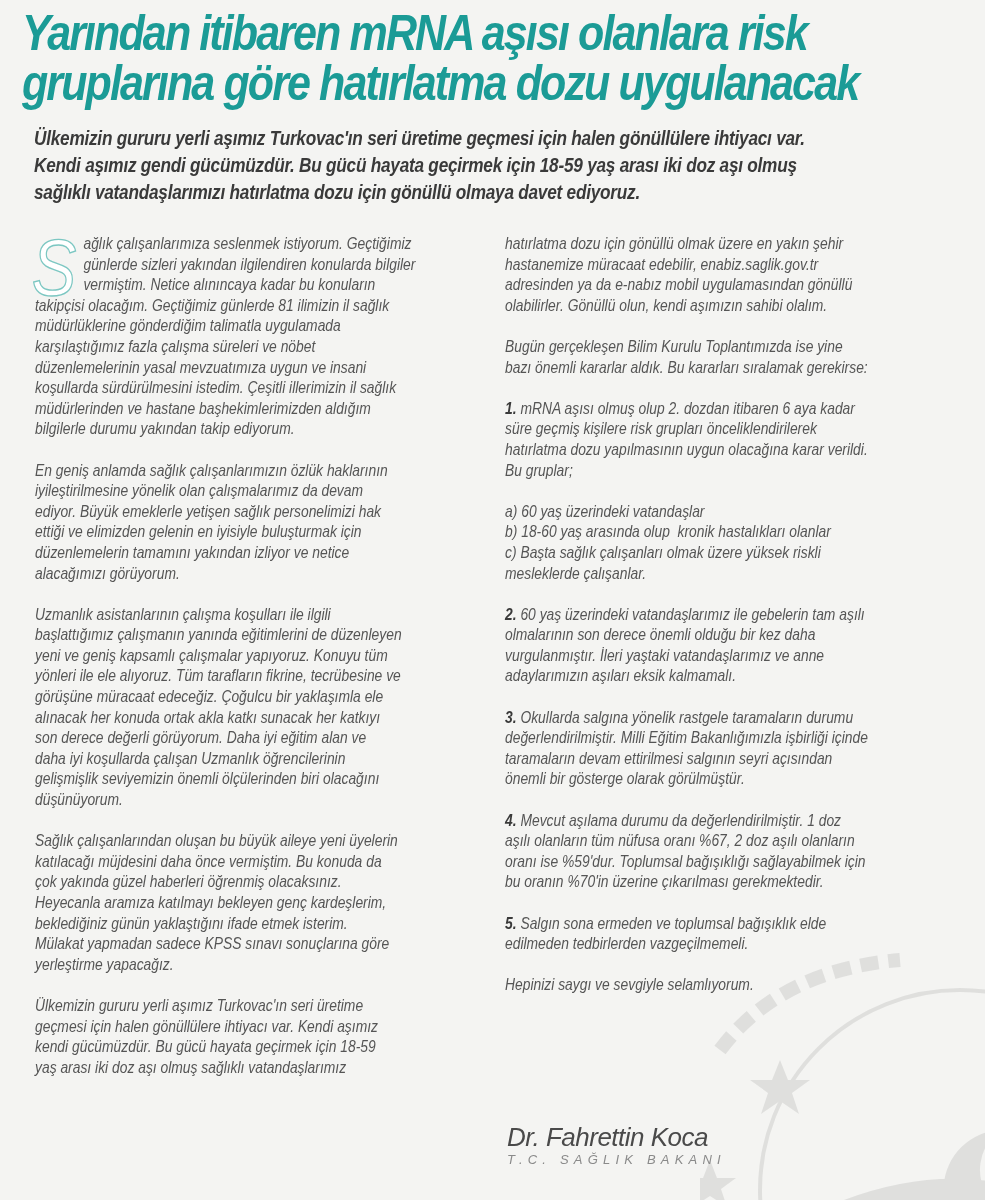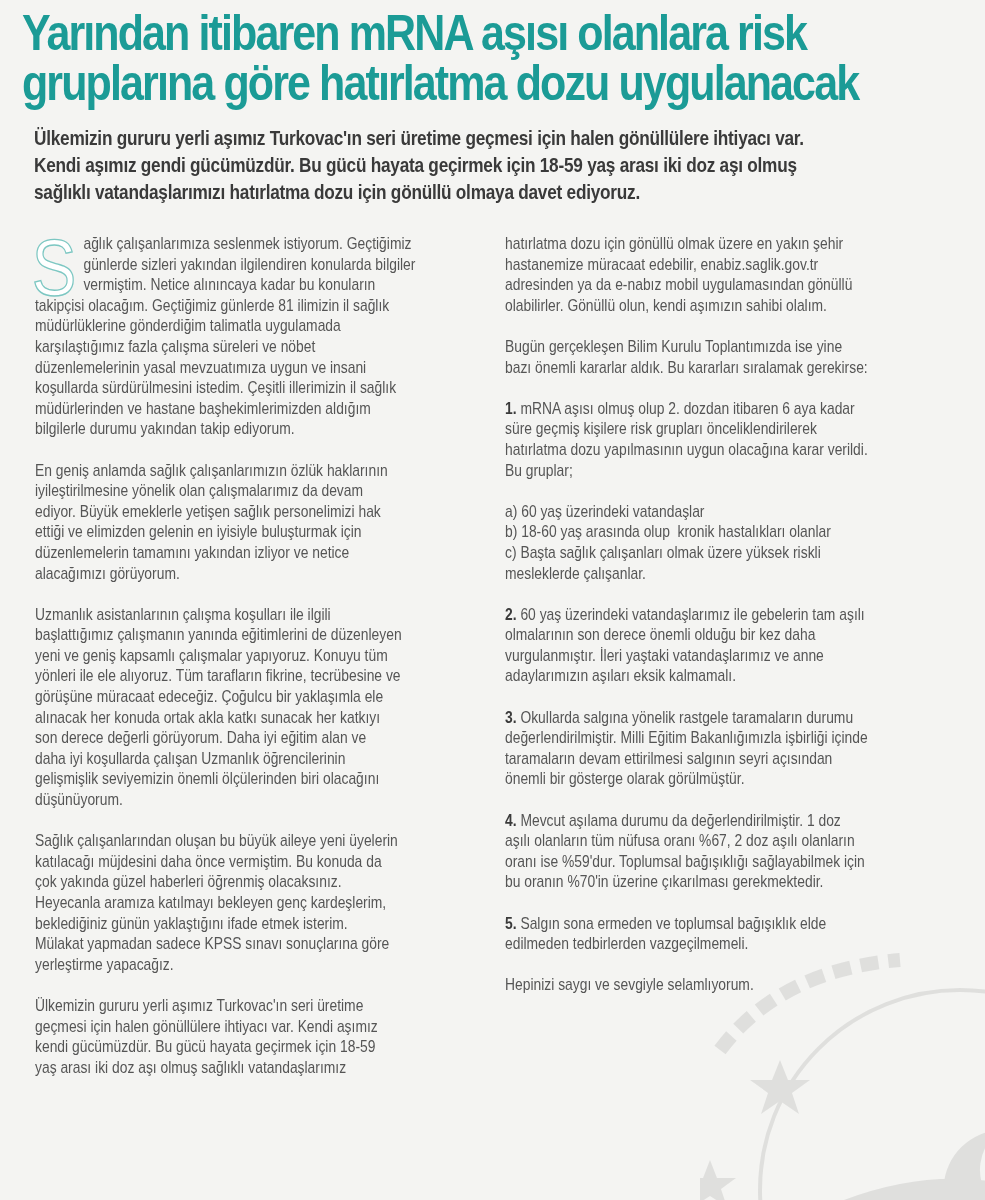--- a/index.html
+++ b/index.html
@@ -2,21 +2,21 @@
 <html><head>
 <meta charset="utf-8">
 <style>
   html, body { margin: 0; padding: 0; }
   body {
     width: 985px; height: 1200px; overflow: hidden; position: relative;
     background: #f4f4f2;
     font-family: "Liberation Sans", sans-serif;
     color: #4d4d4d;
   }
-  .page { position: absolute; inset: 0; }
+  .page { position: absolute; inset: 0; font-style: italic; }
   .headline {
     position: absolute; left: 22px; top: 8px; width: 960px; margin: 0;
     font-family: "Liberation Sans", sans-serif;
     font-weight: bold; font-size: 50px; line-height: 50px;
     color: #1b9b96; letter-spacing: -2.2px;
     transform: scaleX(0.86); transform-origin: left top;
     white-space: nowrap;
   }
   .headline span { display: block; }
   .lead {
@@ -183,14 +183,18 @@
     <p>
       <span class="line"><span class="num">5.</span><span> Salgın sona ermeden ve toplumsal bağışıklık elde</span></span>
       <span class="line">edilmeden tedbirlerden vazgeçilmemeli.</span>
     </p>
 
     <p>
       <span class="line">Hepinizi saygı ve sevgiyle selamlıyorum.</span>
     </p>
   </div>
 
+  <div class="signature">
+    <div class="sig-name">Dr. Fahrettin Koca</div>
+    <div class="sig-title">T.C. SAĞLIK BAKANI</div>
+  </div>
 
 </div>
 
 </body></html>

